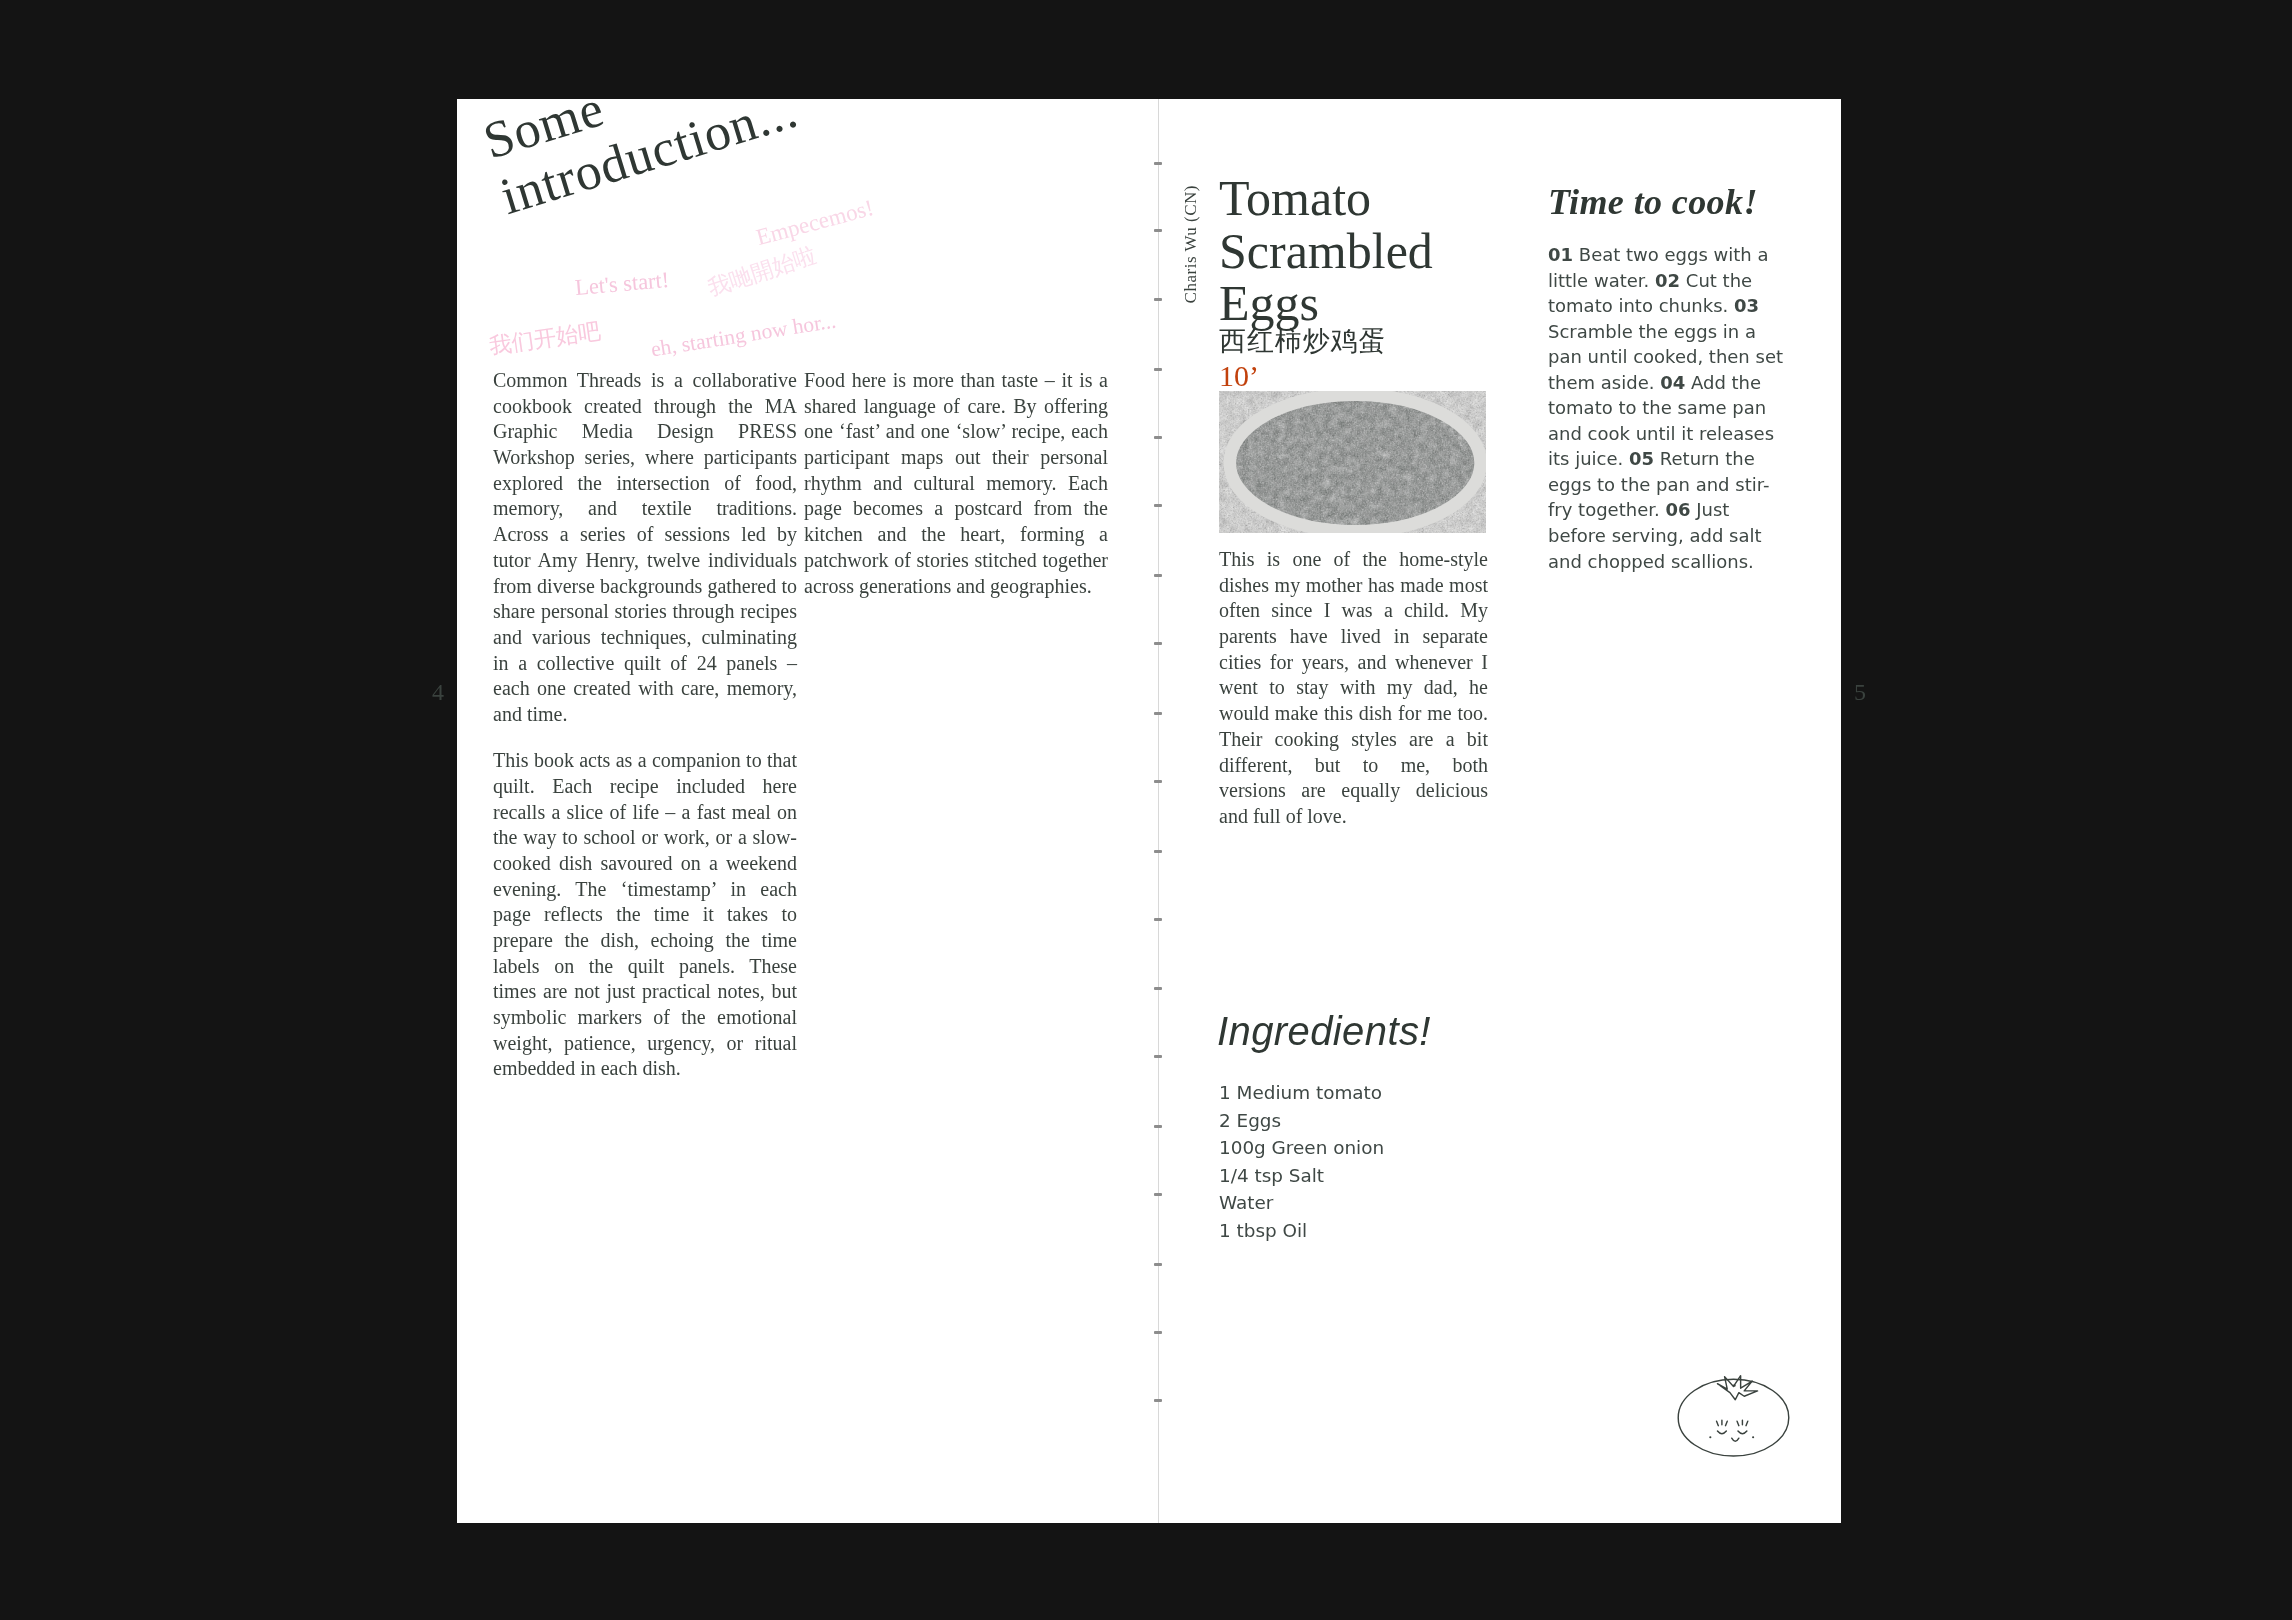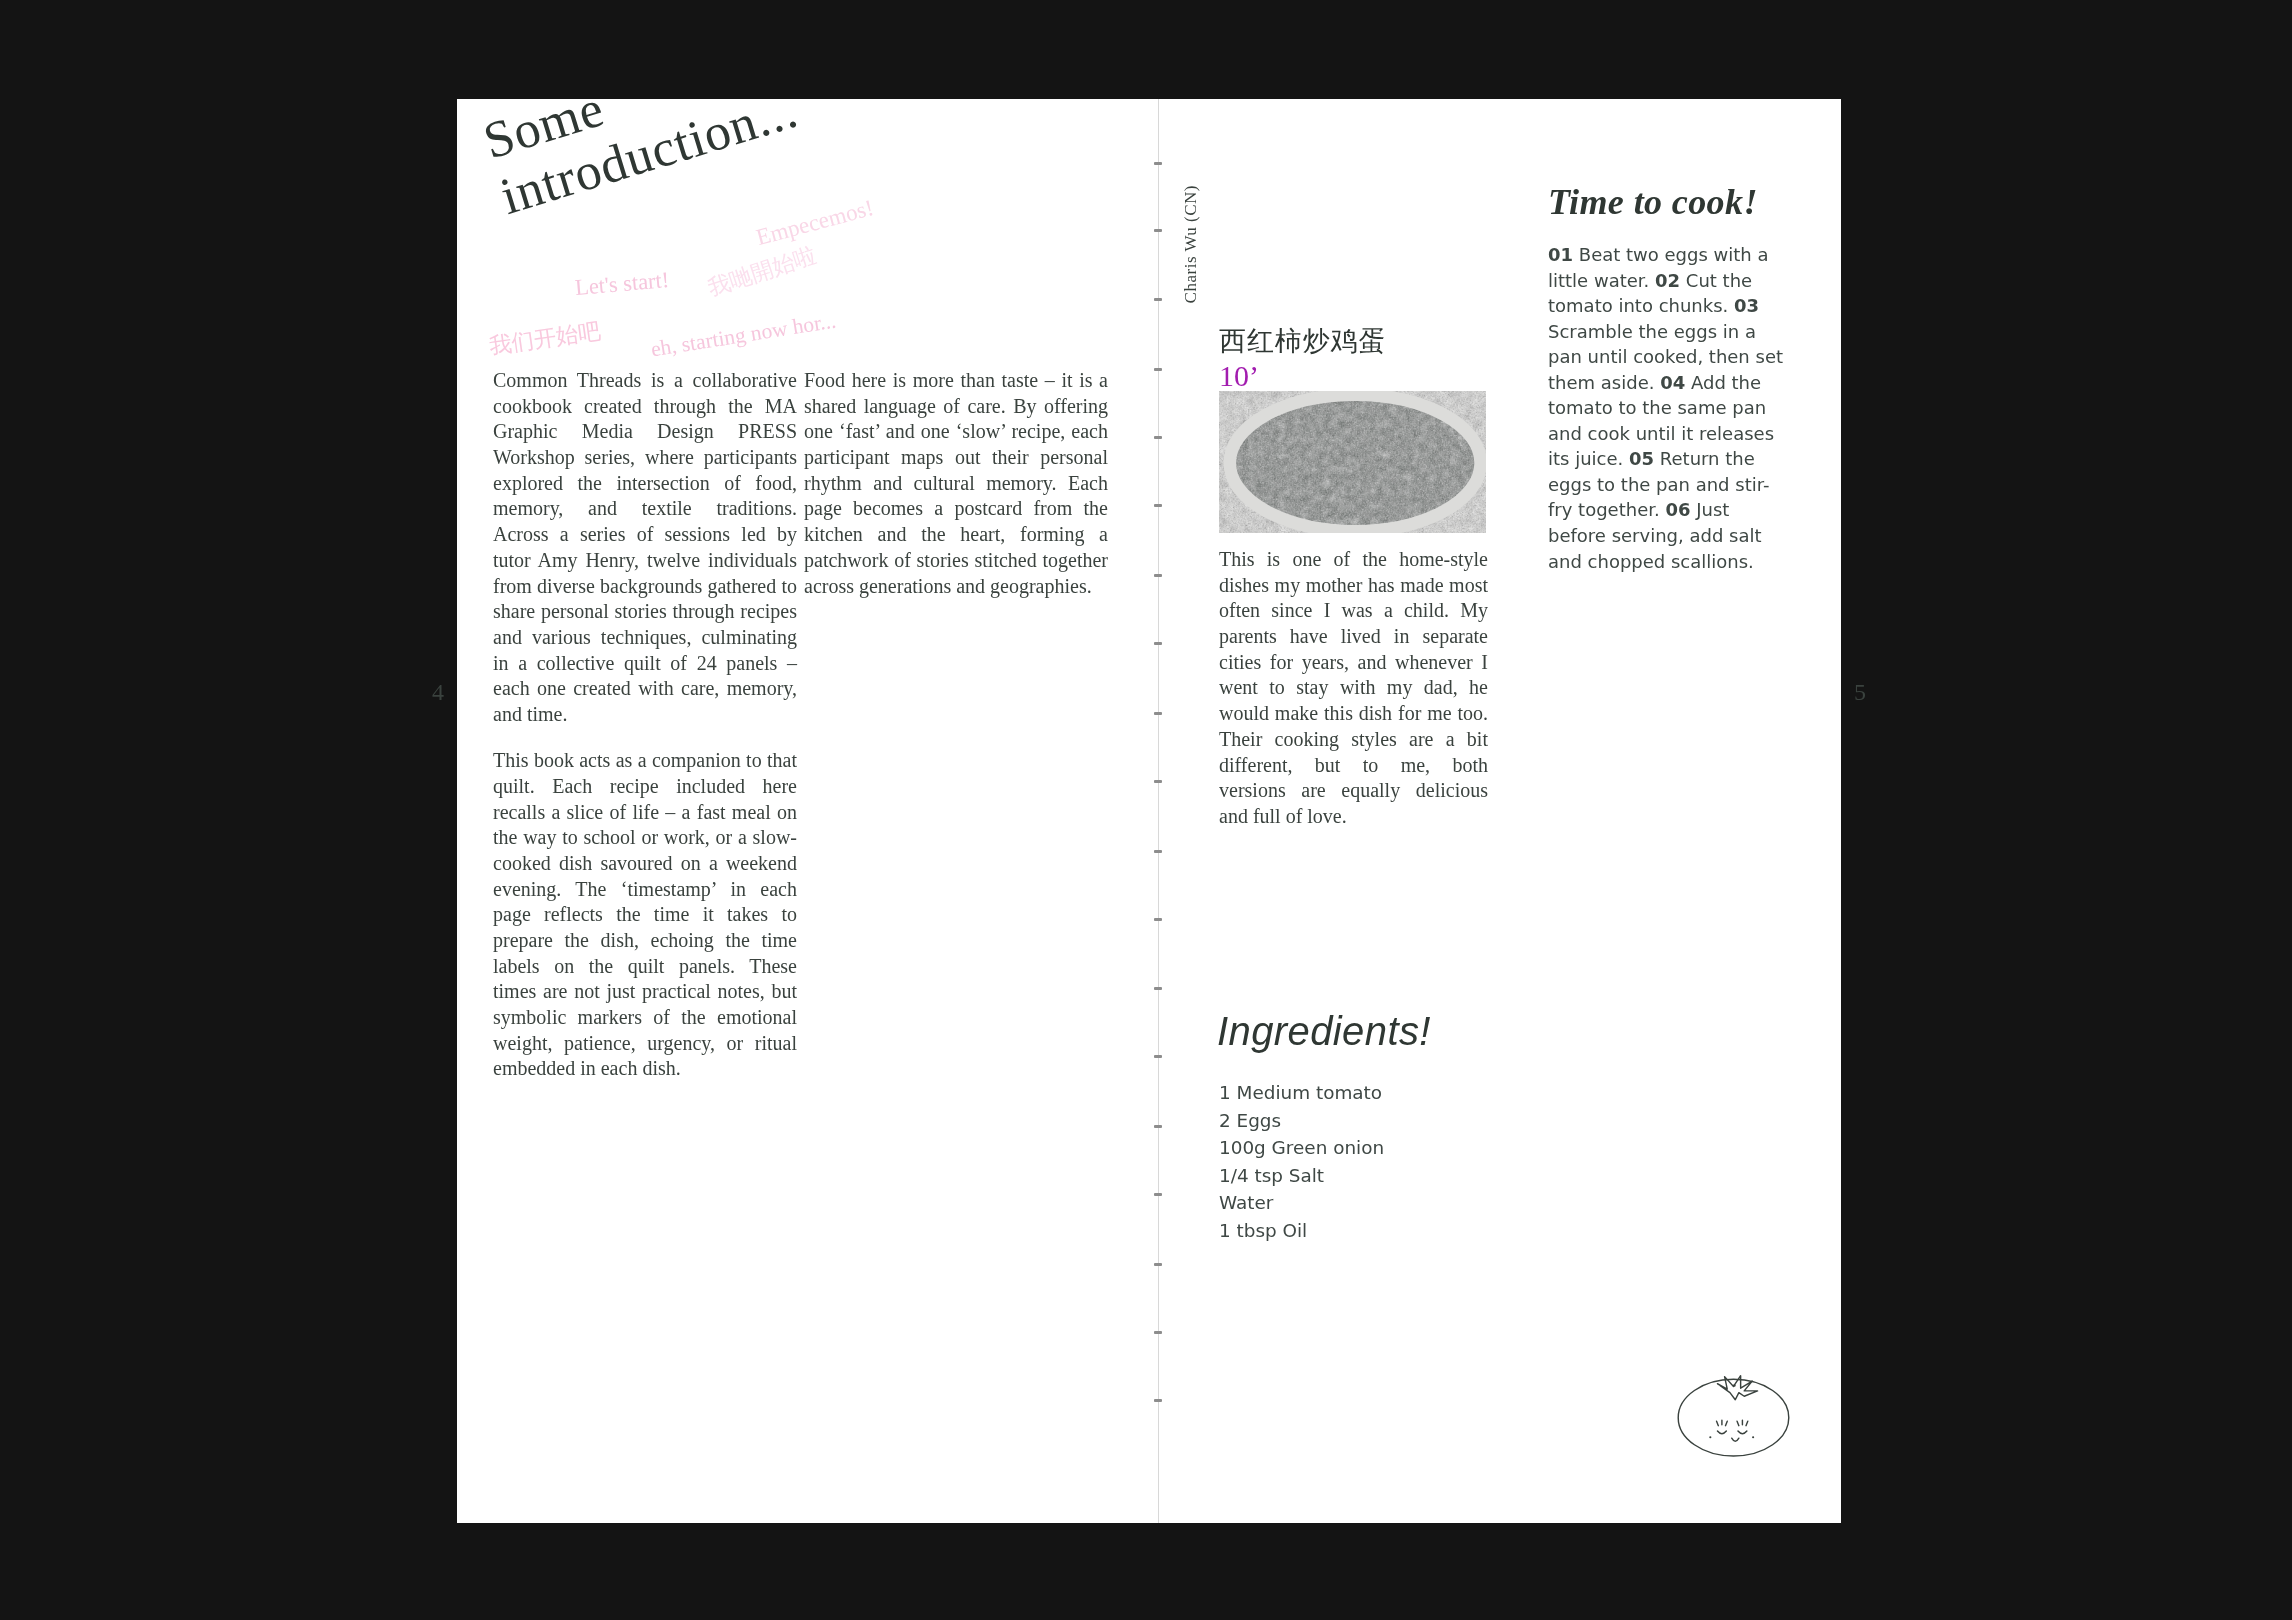--- a/index.html
+++ b/index.html
@@ -124,21 +124,21 @@
   }
   .recipe-cn{
     font-family:"DejaVu Sans", sans-serif;
     font-size:27px;
     color:#2f3733;
     letter-spacing:0.9px;
   }
   .recipe-time{
     font-family:"Liberation Serif", serif;
     font-size:30px;
-    color:#a21caf;
+    color:#c2410c;
   }
   .photo{
     position:absolute;
     left:54px; top:292px;
     width:267px; height:142px;
     background:#cfd3d0;
     overflow:hidden;
   }
   .photo svg{display:block;width:100%;height:100%;}
 
@@ -250,20 +250,21 @@
     <div class="stitch" style="top:1094px"></div>
     <div class="stitch" style="top:1164px"></div>
     <div class="stitch" style="top:1232px"></div>
     <div class="stitch" style="top:1300px"></div>
   </div>
 
   <div class="page page-right">
 
     <div class="byline">Charis Wu (CN)</div>
 
+    <div class="recipe-title">Tomato Scrambled Eggs</div>
 
     <div class="recipe-sub-row">
       <span class="recipe-cn">西红柿炒鸡蛋</span>
       <span class="recipe-time">10’</span>
     </div>
 
     <div class="photo">
       <svg viewBox="0 0 298 158" preserveAspectRatio="none" aria-hidden="true">
         <defs>
           <filter id="grain">

